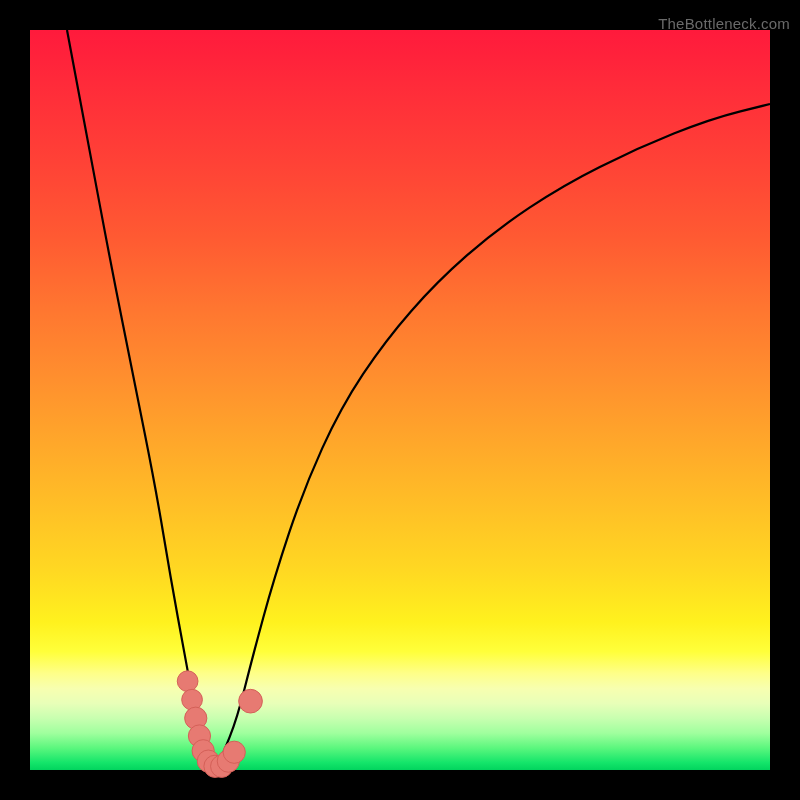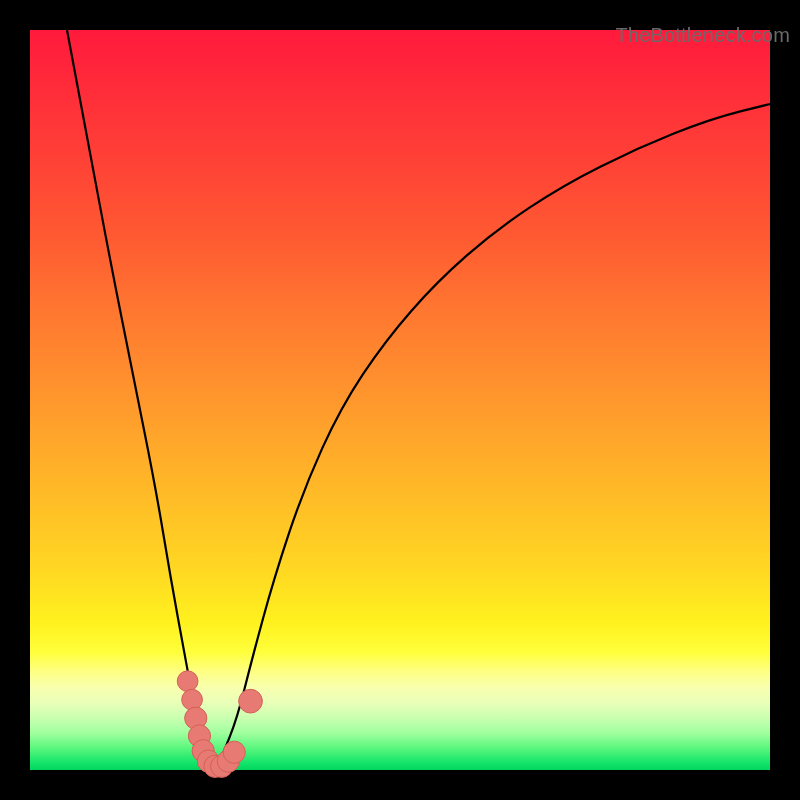--- a/index.html
+++ b/index.html
@@ -43,24 +43,24 @@
       #e8ffb8 91%,
       #c8ffb0 93%,
       #a0ff9e 95%,
       #5cf77e 97%,
       #14e56a 99%,
       #02d45e 100%
     );
   }
   .watermark {
     position: absolute;
-    top: 24px;
+    top: 15px;
     right: 10px;
     color: #6a6a6a;
-    font-size: 20px;
+    font-size: 15px;
     font-weight: 500;
     letter-spacing: 0.2px;
     user-select: none;
   }
   svg.curve-layer {
     position: absolute;
     left: 0;
     top: 0;
     width: 740px;
     height: 740px;

